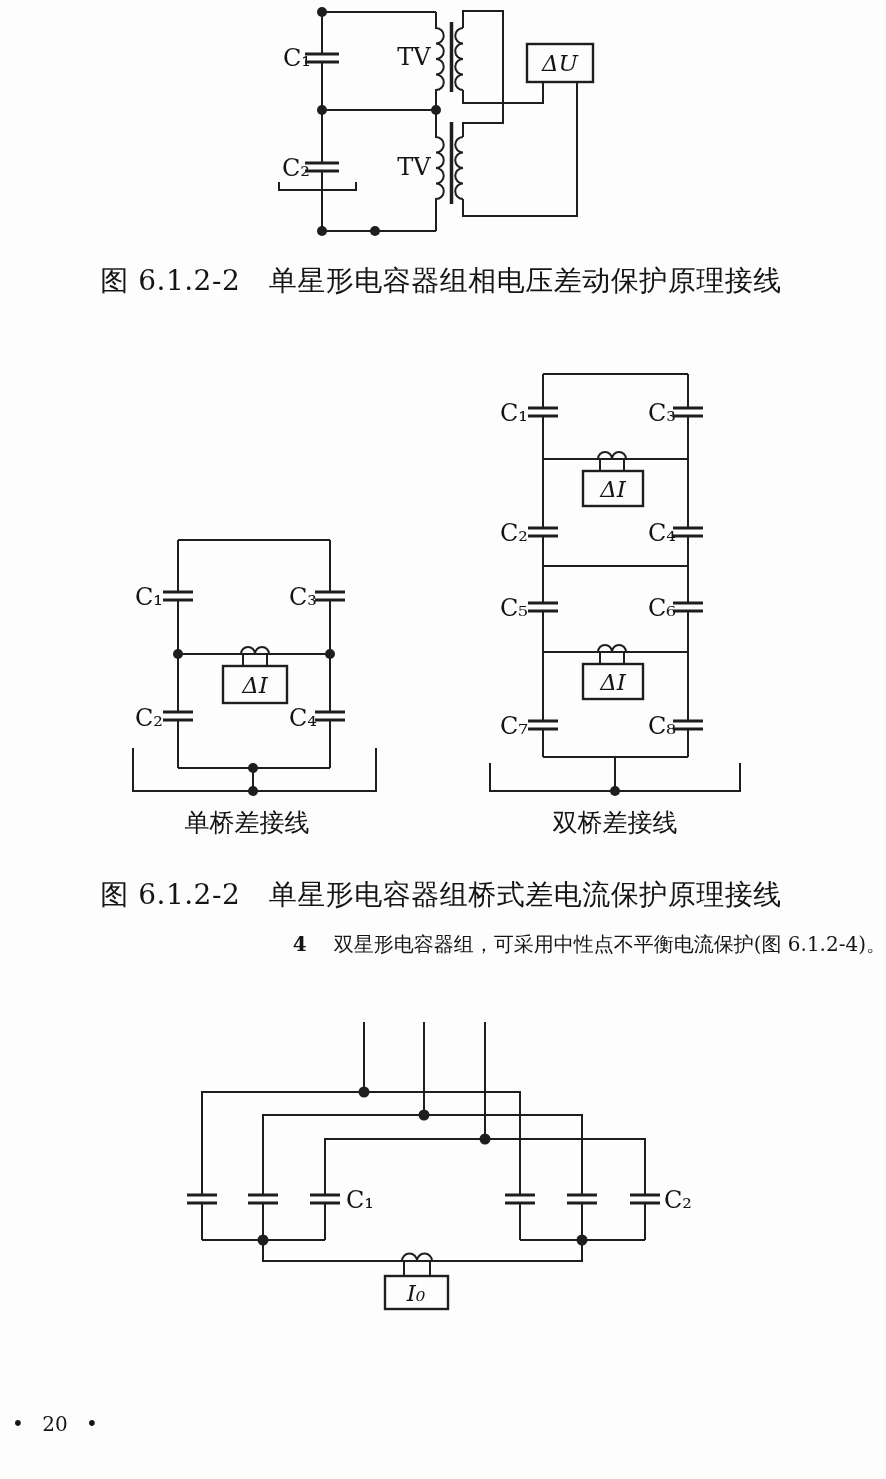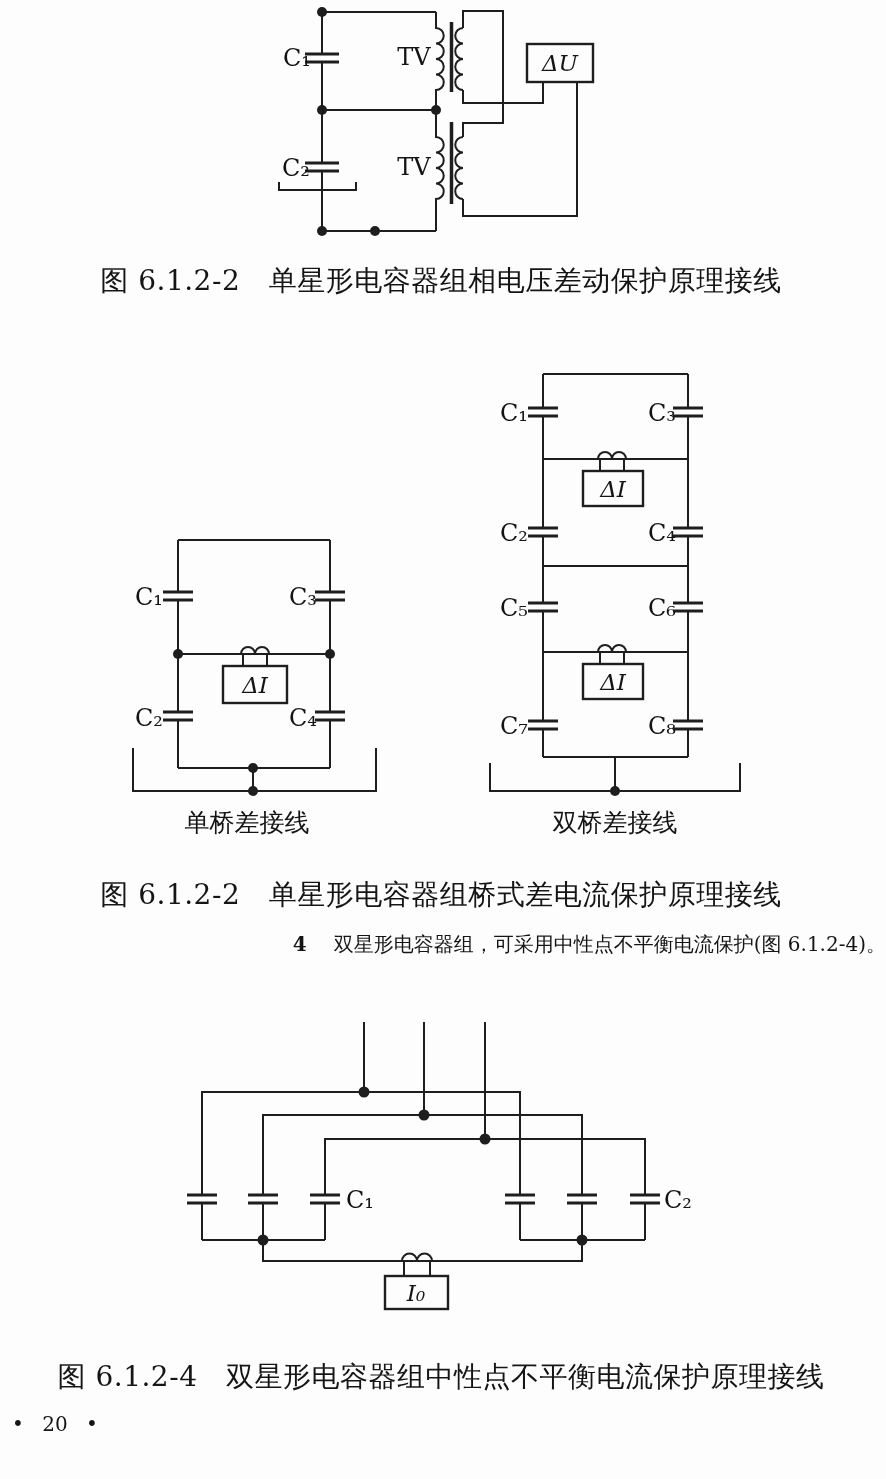--- a/index.html
+++ b/index.html
@@ -195,16 +195,15 @@
       <circle class="dot" cx="424" cy="1115" r="5.5"></circle>
       <circle class="dot" cx="485" cy="1139" r="5.5"></circle>
       <circle class="dot" cx="263" cy="1240" r="5.5"></circle>
       <circle class="dot" cx="582" cy="1240" r="5.5"></circle>
     </g>
     <text class="lbl" x="346" y="1208" text-anchor="start">C₁</text>
     <text class="lbl" x="664" y="1208" text-anchor="start">C₂</text>
     <text class="ital" x="416" y="1301" text-anchor="middle">I₀</text>
   </svg>
 
-  <div class="caption" style="top:1358px">图 6.1.2-4　双星形电容器组中性点不平衡电流保护原理接线</div>
 
   <div class="footer">• 20 •</div>
 </div>
 
 </body></html>

